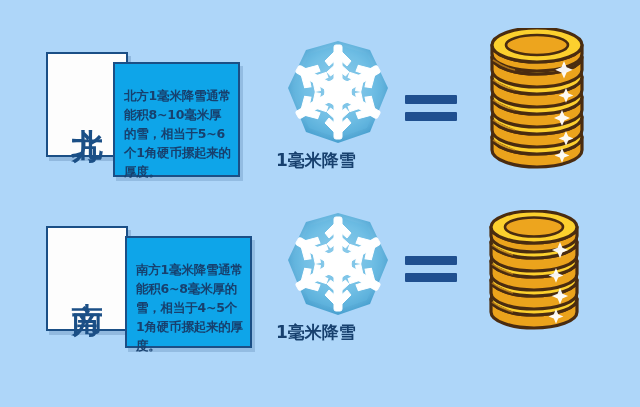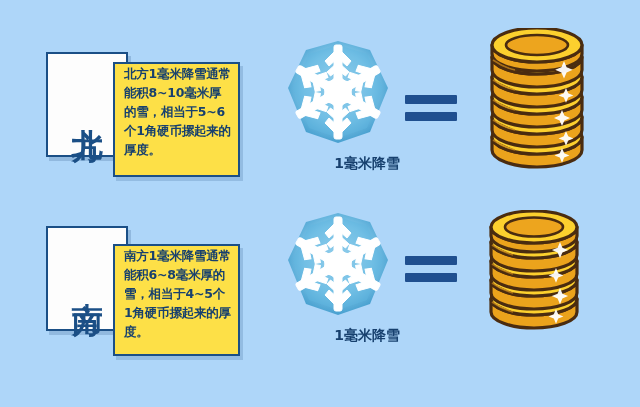--- a/index.html
+++ b/index.html
@@ -60,53 +60,53 @@
     justify-content: center;
   }
 
   
   .desc-box {
     position: absolute;
     left: 113px;
     top: 40px;
     width: 127px;
     height: 115px;
-    background: #fde047;
+    background: #0ea5e9;
     border: 2px solid #1b4f86;
     box-sizing: border-box;
     box-shadow: 3px 4px 0 rgba(30,70,120,0.18);
-    padding: 0 7px 5px 9px;
+    padding: 22px 7px 5px 9px;
     z-index: 4;
   }
   .desc-text {
     font-size: 12.5px;
     font-weight: bold;
     color: #17406e;
     line-height: 1.52;
     letter-spacing: -0.2px;
     word-break: break-all;
   }
-  #row-south .desc-box { top: 48px; height: 112px; }
+  #row-south .desc-box { top: 40px; height: 112px; margin-left: 12px; }
 
   
   .snow-group {
     position: absolute;
     left: 276px;
     top: 14px;
     width: 124px;
     height: 150px;
     z-index: 2;
   }
   .snow-svg { display: block; margin: 0 auto; }
   .snow-label {
-    text-align: right;
-    font-size: 14px;
+    text-align: left;
+    font-size: 17px;
     font-weight: bold;
     color: #17406e;
-    margin-top: 7px;
+    margin-top: 1px;
     letter-spacing: 0px;
   }
   #row-south .snow-group { top: 12px; }
 
   
   .equals {
     position: absolute;
     left: 405px;
     top: 73px;
     width: 52px;

